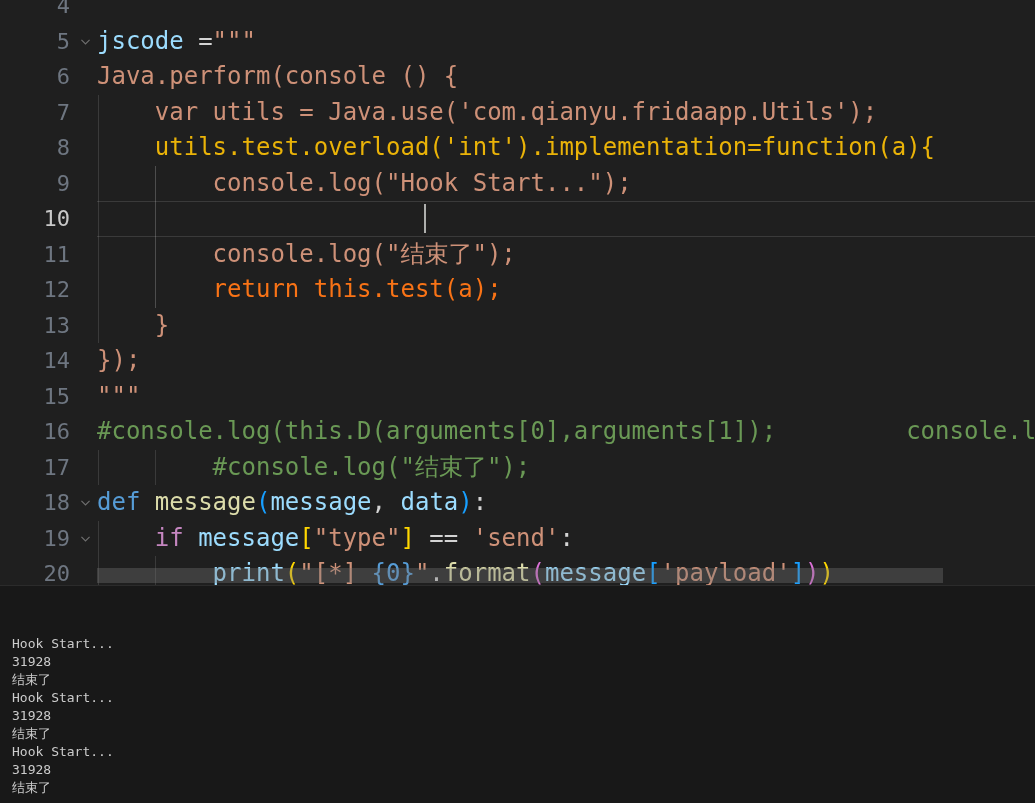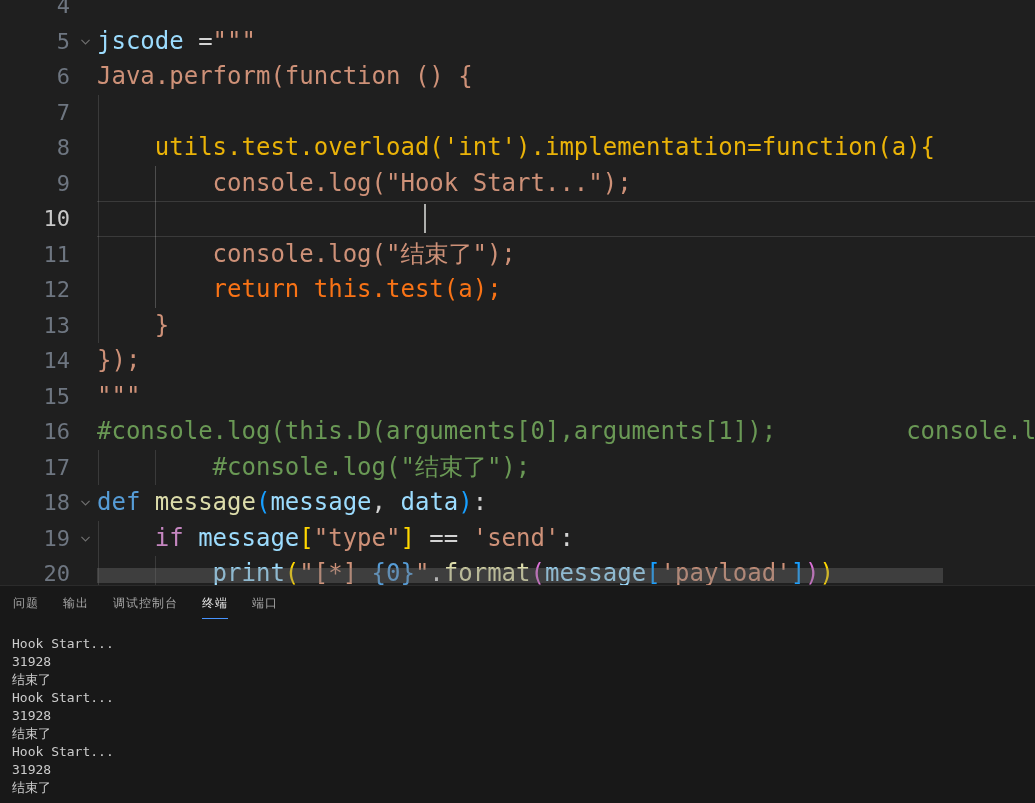--- a/index.html
+++ b/index.html
@@ -58,24 +58,25 @@
         <span class="gutter-num">5</span>
         <span class="fold">
           <svg width="13" height="13" viewBox="0 0 16 16">
             <path d="M3 6l5 5 5-5" stroke="#8a8a8a" stroke-width="1.4" fill="none"></path>
           </svg>
         </span>
         <span class="code"><span style="color: rgb(156, 220, 254);">jscode</span><span style="color: rgb(212, 212, 212);"> =</span><span style="color: rgb(206, 145, 120);">"""</span></span>
       </div>
       <div class="row" style="top: 59px;">
         <span class="gutter-num">6</span>
-        <span class="code"><span style="color: rgb(206, 145, 120);">Java.perform(function () {</span></span>
+        <span class="code"><span style="color: rgb(206, 145, 120);">Java.perform(console () {</span></span>
       </div>
       <div class="row" style="top: 94.5px;">
         <span class="gutter-num">7</span>
+        <span class="code"><span style="color: rgb(206, 145, 120);">    var utils = Java.use('com.qianyu.fridaapp.Utils');</span></span>
       </div>
       <div class="row" style="top: 130px;">
         <span class="gutter-num">8</span>
         <span class="code"><span style="color: #eab308;">    utils.test.overload('int').implementation=function(a){</span></span>
       </div>
       <div class="row" style="top: 165.5px;">
         <span class="gutter-num">9</span>
         <span class="code"><span style="color: rgb(206, 145, 120);">        console.log("Hook Start...");</span></span>
       </div>
       <div class="row active" style="top: 201px;">
@@ -130,21 +131,14 @@
       <div class="row" style="top: 556px;">
         <span class="gutter-num">20</span>
         <span class="code"><span style="color: rgb(212, 212, 212);">        </span><span style="color: rgb(156, 220, 254);">print</span><span style="color: rgb(255, 215, 0);">(</span><span style="color: rgb(206, 145, 120);">"[*] </span><span style="color: rgb(86, 156, 214);">{0}</span><span style="color: rgb(206, 145, 120);">"</span><span style="color: rgb(212, 212, 212);">.</span><span style="color: rgb(220, 220, 170);">format</span><span style="color: rgb(218, 112, 214);">(</span><span style="color: rgb(156, 220, 254);">message</span><span style="color: rgb(23, 159, 255);">[</span><span style="color: rgb(206, 145, 120);">'payload'</span><span style="color: rgb(23, 159, 255);">]</span><span style="color: rgb(218, 112, 214);">)</span><span style="color: rgb(255, 215, 0);">)</span></span>
       </div>
     </div>
   <div class="cursor"></div>
   <div class="hscrollbar"></div>
 </div>
 
 <div class="panel">
-  <div class="panel-tabs" id="panel-tabs">
-      <div class="panel-tab">问题</div>
-      <div class="panel-tab">输出</div>
-      <div class="panel-tab">调试控制台</div>
-      <div class="panel-tab active">终端</div>
-      <div class="panel-tab">端口</div>
-    </div>
   <div class="terminal" id="terminal"><div class="term-line">Hook Start...</div><div class="term-line">31928</div><div class="term-line">结束了</div><div class="term-line">Hook Start...</div><div class="term-line">31928</div><div class="term-line">结束了</div><div class="term-line">Hook Start...</div><div class="term-line">31928</div><div class="term-line">结束了</div></div>
 </div>
 
 </body></html>

